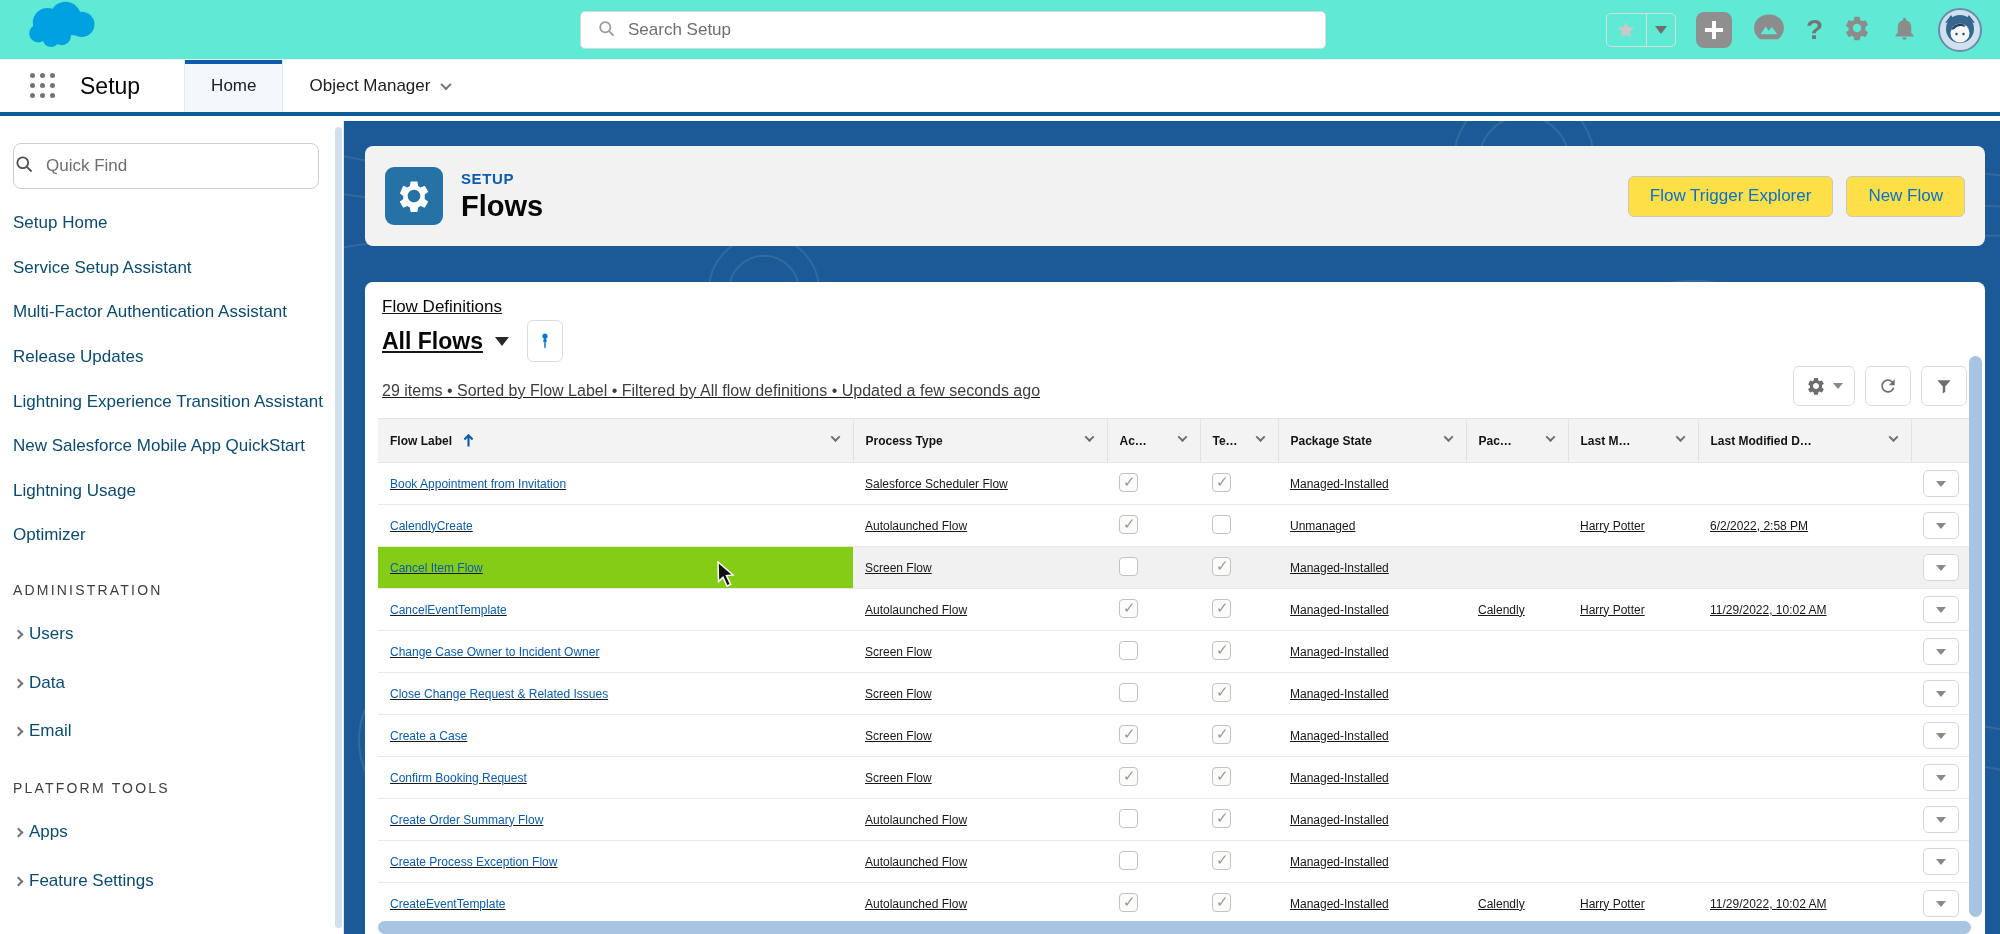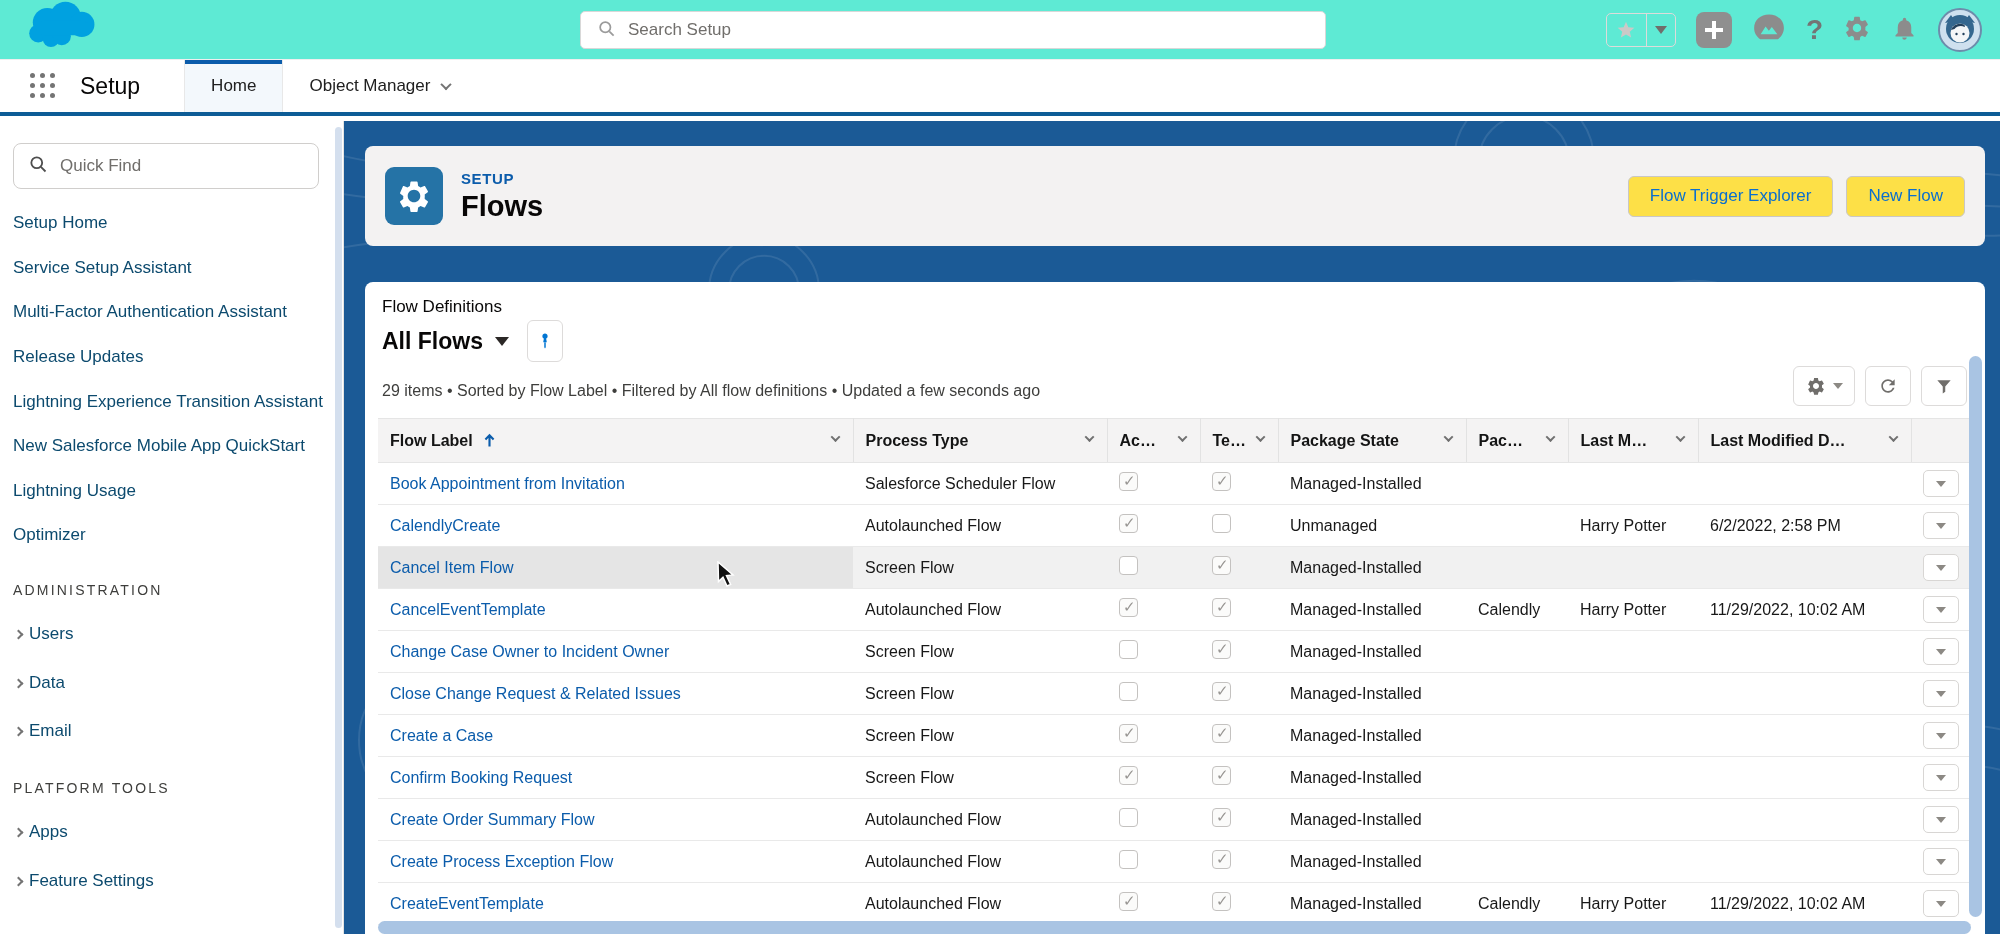--- a/index.html
+++ b/index.html
@@ -36,21 +36,21 @@
   .nav-tab.active::before { content:""; position:absolute; top:0; left:0; right:0; height:4px; background:#0b5cab; }
   .chev { width:8px; height:8px; border-right:2px solid #747474; border-bottom:2px solid #747474; display:inline-block; }
   .chev.down { transform:rotate(45deg) translate(-1px,-1px); }
   .chev.right { transform:rotate(-45deg); }
 
   
   .app-body { position:absolute; top:121px; bottom:0; left:0; right:0; display:flex; }
 
   
   .sidebar { width:344px; background:#fff; border-right:1px solid #e3e3e3; position:relative; overflow:hidden; }
-  .quick-find { margin:22px 24px 8px 13px; width:306px; height:46px; border:1px solid #d0cecc; border-radius:8px; display:flex; align-items:center; padding-left:14px; }
+  .quick-find { margin:22px 24px 8px 13px; width:306px; height:46px; border:1px solid #d0cecc; border-radius:8px; display:flex; align-items:center; }
   .quick-find input { border:none; outline:none; font-size:17px; margin-left:12px; width:230px; font-family:"Liberation Sans",sans-serif; }
   .quick-find input::placeholder { color:#706e6b; }
   .side-list { list-style:none; margin-top:12px; }
   .side-list li { font-size:17px; color:#0c4a6e; padding:10px 20px 10px 13px; line-height:1.45; cursor:pointer; }
   .side-section-title { margin-top:24px; padding-left:13px; font-size:14px; letter-spacing:2.2px; color:#3e3e3c; }
   .side-list li.sub { display:flex; align-items:center; gap:7px; padding:12px 20px 12px 15px; }
   .side-list li.sub .chev { width:7px; height:7px; }
   .side-scrollbar { position:absolute; right:1px; top:6px; bottom:6px; width:7px; background:#d4dfee; border-radius:4px; }
 
   
@@ -58,47 +58,47 @@
   .bg-texture { position:absolute; inset:0; z-index:0; }
 
   .page-header-card { position:relative; z-index:1; margin:25px 15px 0 21px; height:100px; background:#f3f2f2; border-radius:8px; display:flex; align-items:center; padding:0 20px; }
   .setup-tile { width:58px; height:58px; background:#2573a6; border-radius:9px; display:flex; align-items:center; justify-content:center; }
   .ph-text { margin-left:18px; }
   .ph-eyebrow { font-size:15px; font-weight:bold; color:#0b5cab; letter-spacing:0.6px; }
   .ph-title { font-size:29px; font-weight:bold; color:#080707; margin-top:3px; }
   .ph-actions { margin-left:auto; display:flex; gap:13px; }
   .btn-neutral { height:41px; padding:0 21px; background:#fde047; border:1px solid #c9c7c5; border-radius:6px; font-size:17px; color:#0b6fce; font-family:"Liberation Sans",sans-serif; cursor:pointer; }
 
-  .list-card { position:relative; z-index:1; margin:36px 15px 0 21px; height:calc(100% - 161px); background:#fff; border-radius:8px 8px 0 0; overflow:hidden; }
+  .list-card { position:relative; z-index:1; margin:36px 15px 0 21px; height:calc(100% - 161px); background:#fff; border-radius:8px 8px 0 0; overflow:hidden;text-decoration:underline; }
   .list-head { padding:15px 18px 0 17px; }
   .entity-label { font-size:17px; color:#080707; }
   .view-row { display:flex; align-items:center; margin-top:3px; }
   .view-name { font-size:23px; font-weight:bold; color:#080707; }
   .view-caret { margin-left:12px; width:0; height:0; border-left:7px solid transparent; border-right:7px solid transparent; border-top:9px solid #2b2826; }
   .pin-btn { margin-left:18px; width:36px; height:42px; border:1px solid #dddbda; border-radius:6px; background:#fff; display:flex; align-items:center; justify-content:center; cursor:pointer; }
   .meta-row { display:flex; justify-content:space-between; align-items:flex-end; padding:4px 18px 12px 17px; }
   .meta-text { font-size:16px; color:#3e3e3c; padding-bottom:6px; }
   .meta-actions { display:flex; gap:10px; }
   .icon-btn { height:40px; border:1px solid #dddbda; border-radius:6px; background:#fff; display:flex; align-items:center; justify-content:center; gap:7px; cursor:pointer; }
   .icon-btn.w1 { width:62px; } .icon-btn.w2 { width:46px; }
 
   
-  .flow-table { border-collapse:collapse; table-layout:fixed; width:1593px; margin-left:13px; font-size:16px; }
+  .flow-table { border-collapse:collapse; table-layout:fixed; width:1593px; margin-left:13px; font-size:12px; }
   .flow-table th { height:44px; background:#f4f3f3; border-top:1px solid #e5e5e5; border-bottom:1px solid #e5e5e5; border-right:1px solid #e2e2e2; font-weight:bold; color:#141414; text-align:left; padding:0 32px 0 12px; position:relative; white-space:nowrap; overflow:hidden; cursor:pointer; }
   .flow-table th:last-child { border-right:none; }
   .flow-table th .chev { position:absolute; right:14px; top:50%; margin-top:-6px; width:7px; height:7px; border-color:#707070; }
   .th-inner { display:inline-flex; align-items:center; gap:9px; }
   .flow-table td { height:42px; border-bottom:1px solid #e9e9e9; padding:0 12px; white-space:nowrap; overflow:hidden; background:#fff; }
   .flow-link { color:#0b5cab; text-decoration:none; cursor:pointer; }
   .cbx { display:inline-block; width:19px; height:19px; border:1px solid #c4c2c0; border-radius:4px; background:#fff; position:relative; }
   .cbx.checked { background:#fbfbfa; }
   .cbx.checked::after { content:"✓"; position:absolute; left:3px; top:-1px; font-size:15px; color:#989693; }
   .row-action { width:36px; height:27px; border:1px solid #d8d6d4; border-radius:5px; background:#fff; display:flex; align-items:center; justify-content:center; cursor:pointer; }
   tr.hovered td { background:#f1f1f1; }
-  tr.hovered td.c-label { background:#e5e5e5; }
+  tr.hovered td.c-label { background:#84cc16; }
 
   .hscroll { position:absolute; left:13px; bottom:0; width:1593px; height:13px; background:#a9c4e3; border-radius:7px; }
   .vscroll { position:absolute; right:3px; top:74px; bottom:17px; width:13px; background:#a9c4e3; border-radius:7px; }
 
   .mouse-cursor { position:absolute; left:716px; top:561px; z-index:60; pointer-events:none; }
 </style>
 </head>
 <body>
 
 <header class="global-header">

